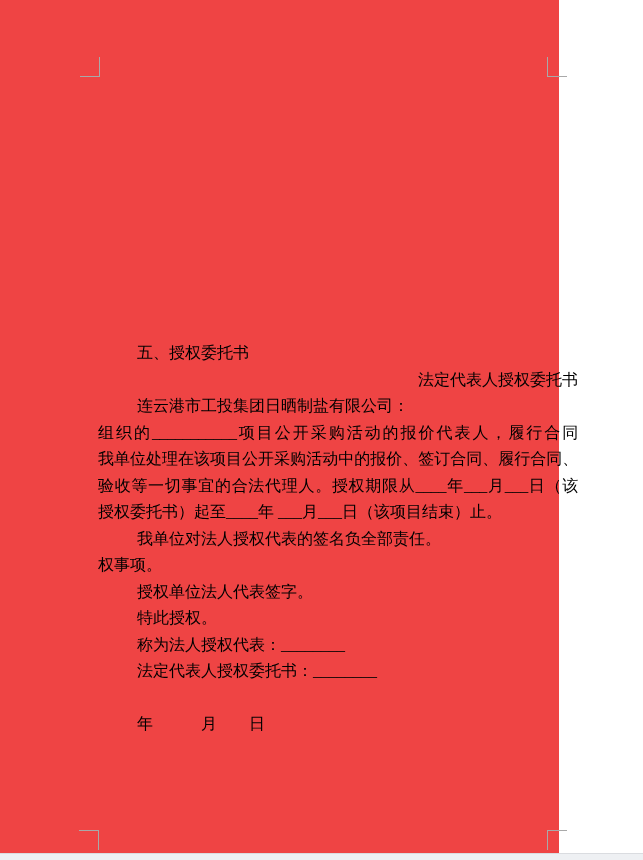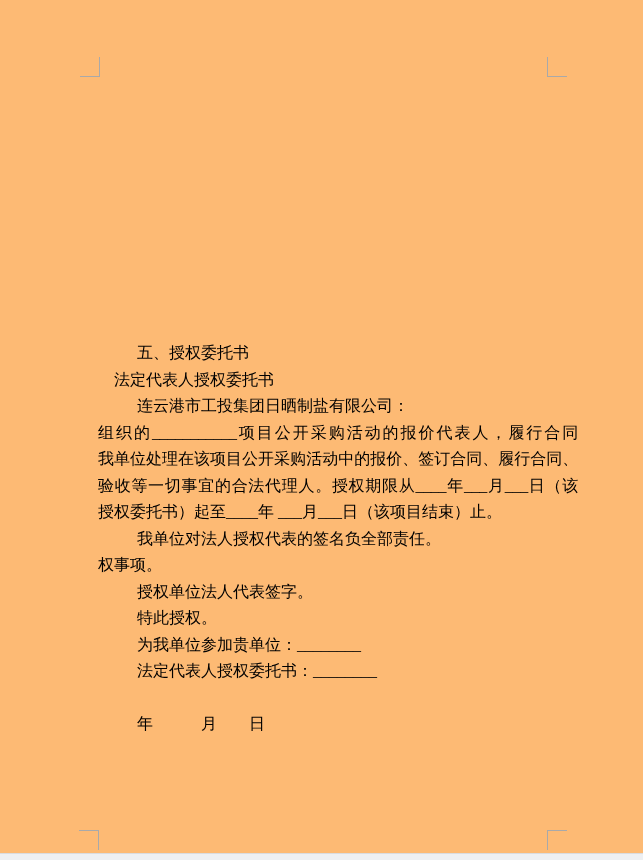--- a/index.html
+++ b/index.html
@@ -6,23 +6,23 @@
     margin: 0;
     padding: 0;
     width: 643px;
     height: 860px;
     background: #ffffff;
     overflow: hidden;
     font-family: "Liberation Serif", serif;
   }
   .page {
     position: relative;
-    width: 643px;
+    width: 559px;
     height: 860px;
-    background: #fdba74;
+    background: #ef4444;
     text-decoration: underline;
   }
   
   .crop {
     position: absolute;
     width: 19px;
     height: 19px;
   }
   .crop-tl { left: 80px;  top: 57px;  border-right: 1px solid #a9a9a9; border-bottom: 1px solid #a9a9a9; }
   .crop-tr { left: 547px; top: 57px;  border-left: 1px solid #a9a9a9;  border-bottom: 1px solid #a9a9a9; }
@@ -49,21 +49,21 @@
     line-height: 26.5px;
     color: #000000;
     letter-spacing: 0;
   }
   .doc-line {
     height: 26.5px;
     overflow: hidden;
     white-space: pre;
   }
   .doc-line.indent         { text-indent: 39px; }
-  .doc-line.center         { text-align: left; text-indent: 16px; }
+  .doc-line.center         { text-align: right; text-indent: 16px; }
   .doc-line.justify        { text-align-last: justify; letter-spacing: -0.3px; white-space: normal; }
   .doc-line.indent-justify { text-indent: 39px; text-align-last: justify; letter-spacing: -0.3px; white-space: normal; }
   .doc-line.plain          { }
 </style>
 </head>
 <body>
 
 <div class="page">
 
   <div class="crop crop-tl"></div>
@@ -76,21 +76,21 @@
       <div class="doc-line center">法定代表人授权委托书</div>
       <div class="doc-line indent">连云港市工投集团日晒制盐有限公司：</div>
       <div class="doc-line justify">组织的___________项目公开采购活动的报价代表人，履行合同</div>
       <div class="doc-line justify">我单位处理在该项目公开采购活动中的报价、签订合同、履行合同、</div>
       <div class="doc-line justify">验收等一切事宜的合法代理人。授权期限从____年___月___日（该</div>
       <div class="doc-line plain">授权委托书）起至____年 ___月___日（该项目结束）止。</div>
       <div class="doc-line indent">我单位对法人授权代表的签名负全部责任。</div>
       <div class="doc-line plain">权事项。</div>
       <div class="doc-line indent">授权单位法人代表签字。</div>
       <div class="doc-line indent">特此授权。</div>
-      <div class="doc-line indent">为我单位参加贵单位：________</div>
+      <div class="doc-line indent">称为法人授权代表：________</div>
       <div class="doc-line indent">法定代表人授权委托书：________</div>
       <div class="doc-line plain"></div>
       <div class="doc-line indent">年　　　月　　日</div>
     </div>
 
   <div class="page-gap"></div>
 
 </div>
 
 </body></html>

